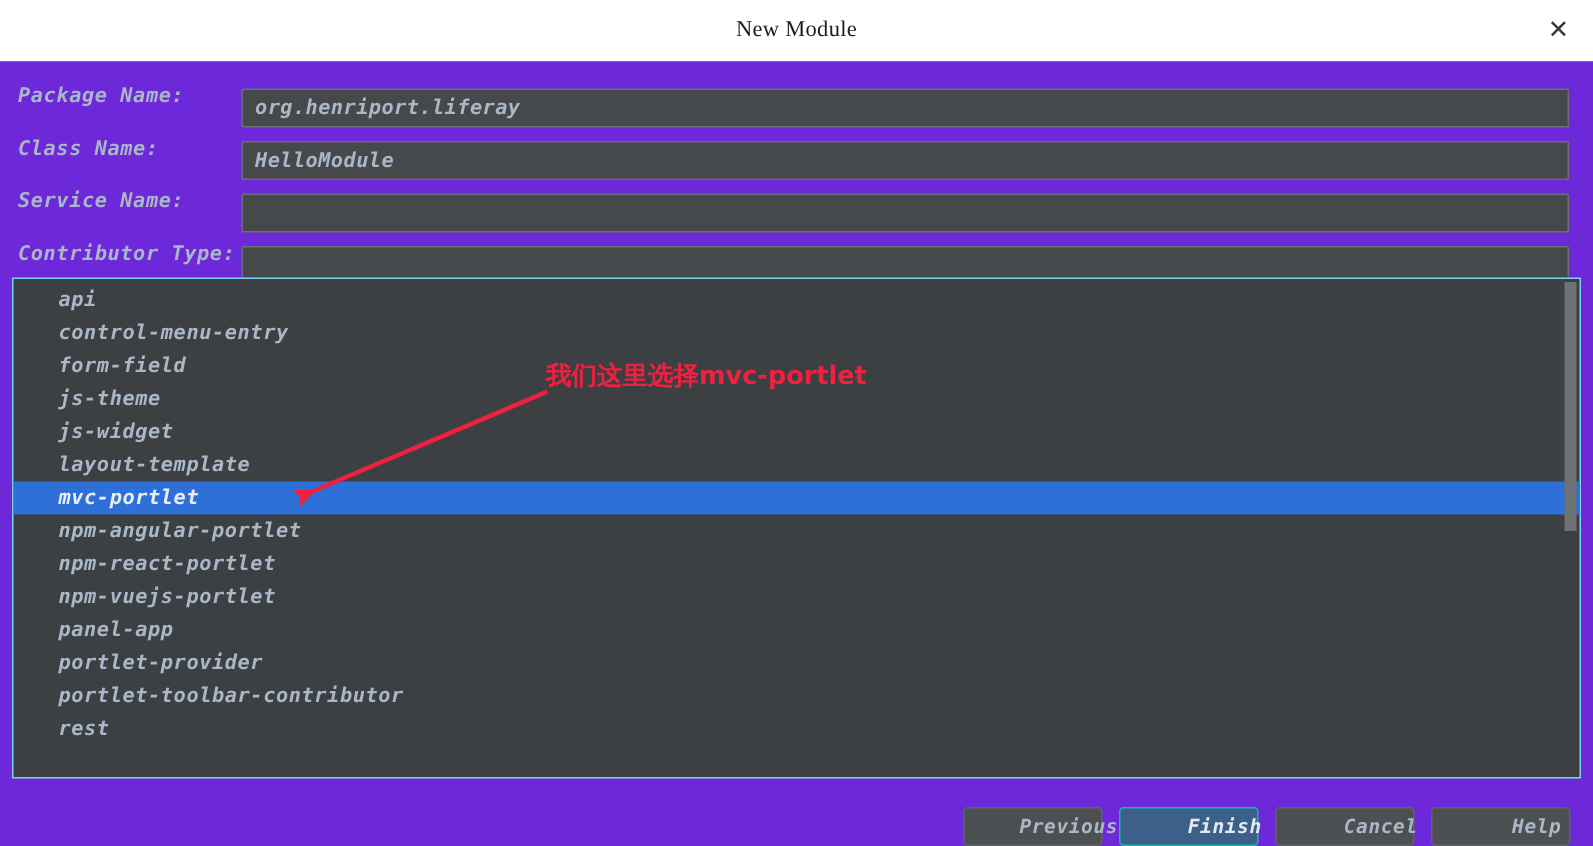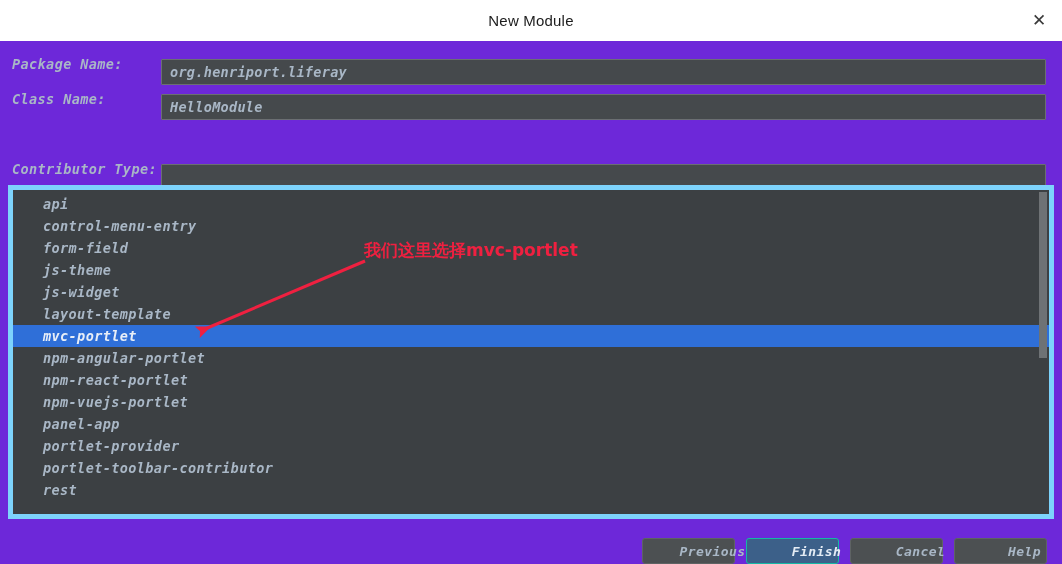--- a/index.html
+++ b/index.html
@@ -23,21 +23,21 @@
   #titlebar {
     position: absolute;
     left: 0; top: 0;
     width: 1062px; height: 41px;
     background: #ffffff;
     display: flex;
     align-items: center;
     justify-content: center;
   }
   #title-text {
-    font-family: Liberation Sans, sans-serif;
+    font-family: Liberation Serif, serif;
     font-size: 15px;
     color: #1c1c1c;
     letter-spacing: 0.2px;
   }
   #close-button {
     position: absolute;
     right: 0; top: 0;
     width: 46px; height: 41px;
     display: flex;
     align-items: center;
@@ -100,21 +100,21 @@
   .form-input::placeholder { color: #6d7378; }
 
   
   #list-panel {
     position: absolute;
     left: 8px;
     top: 144px;
     width: 1046px;
     height: 334px;
     background: #3c4043;
-    border: 5px solid #7dd3fc;
+    border: 1px solid #7dd3fc;
     overflow: hidden;
   }
   #list-inner {
     position: absolute;
     left: 0; top: 3px;
     width: 1046px;
   }
   .list-item {
     height: 22px;
     line-height: 22px;
@@ -225,20 +225,24 @@
     <div class="form-row" style="top:10px;">
       <span class="form-label">Package Name:</span>
       <input class="form-input" type="text" value="org.henriport.liferay" placeholder="" style="">
     </div>
 
     <div class="form-row" style="top:45px;">
       <span class="form-label">Class Name:</span>
       <input class="form-input" type="text" value="HelloModule" style="">
     </div>
 
+    <div class="form-row" style="top:80px;">
+      <span class="form-label">Service Name:</span>
+      <input class="form-input" type="text" value="" style="">
+    </div>
 
     <div class="form-row" style="top:115px;">
       <span class="form-label">Contributor Type:</span>
       <input class="form-input" type="text" value="" style="">
     </div>
 
     <div id="list-panel">
       <div id="list-inner">
           <div class="list-item">api</div>
           <div class="list-item">control-menu-entry</div>

